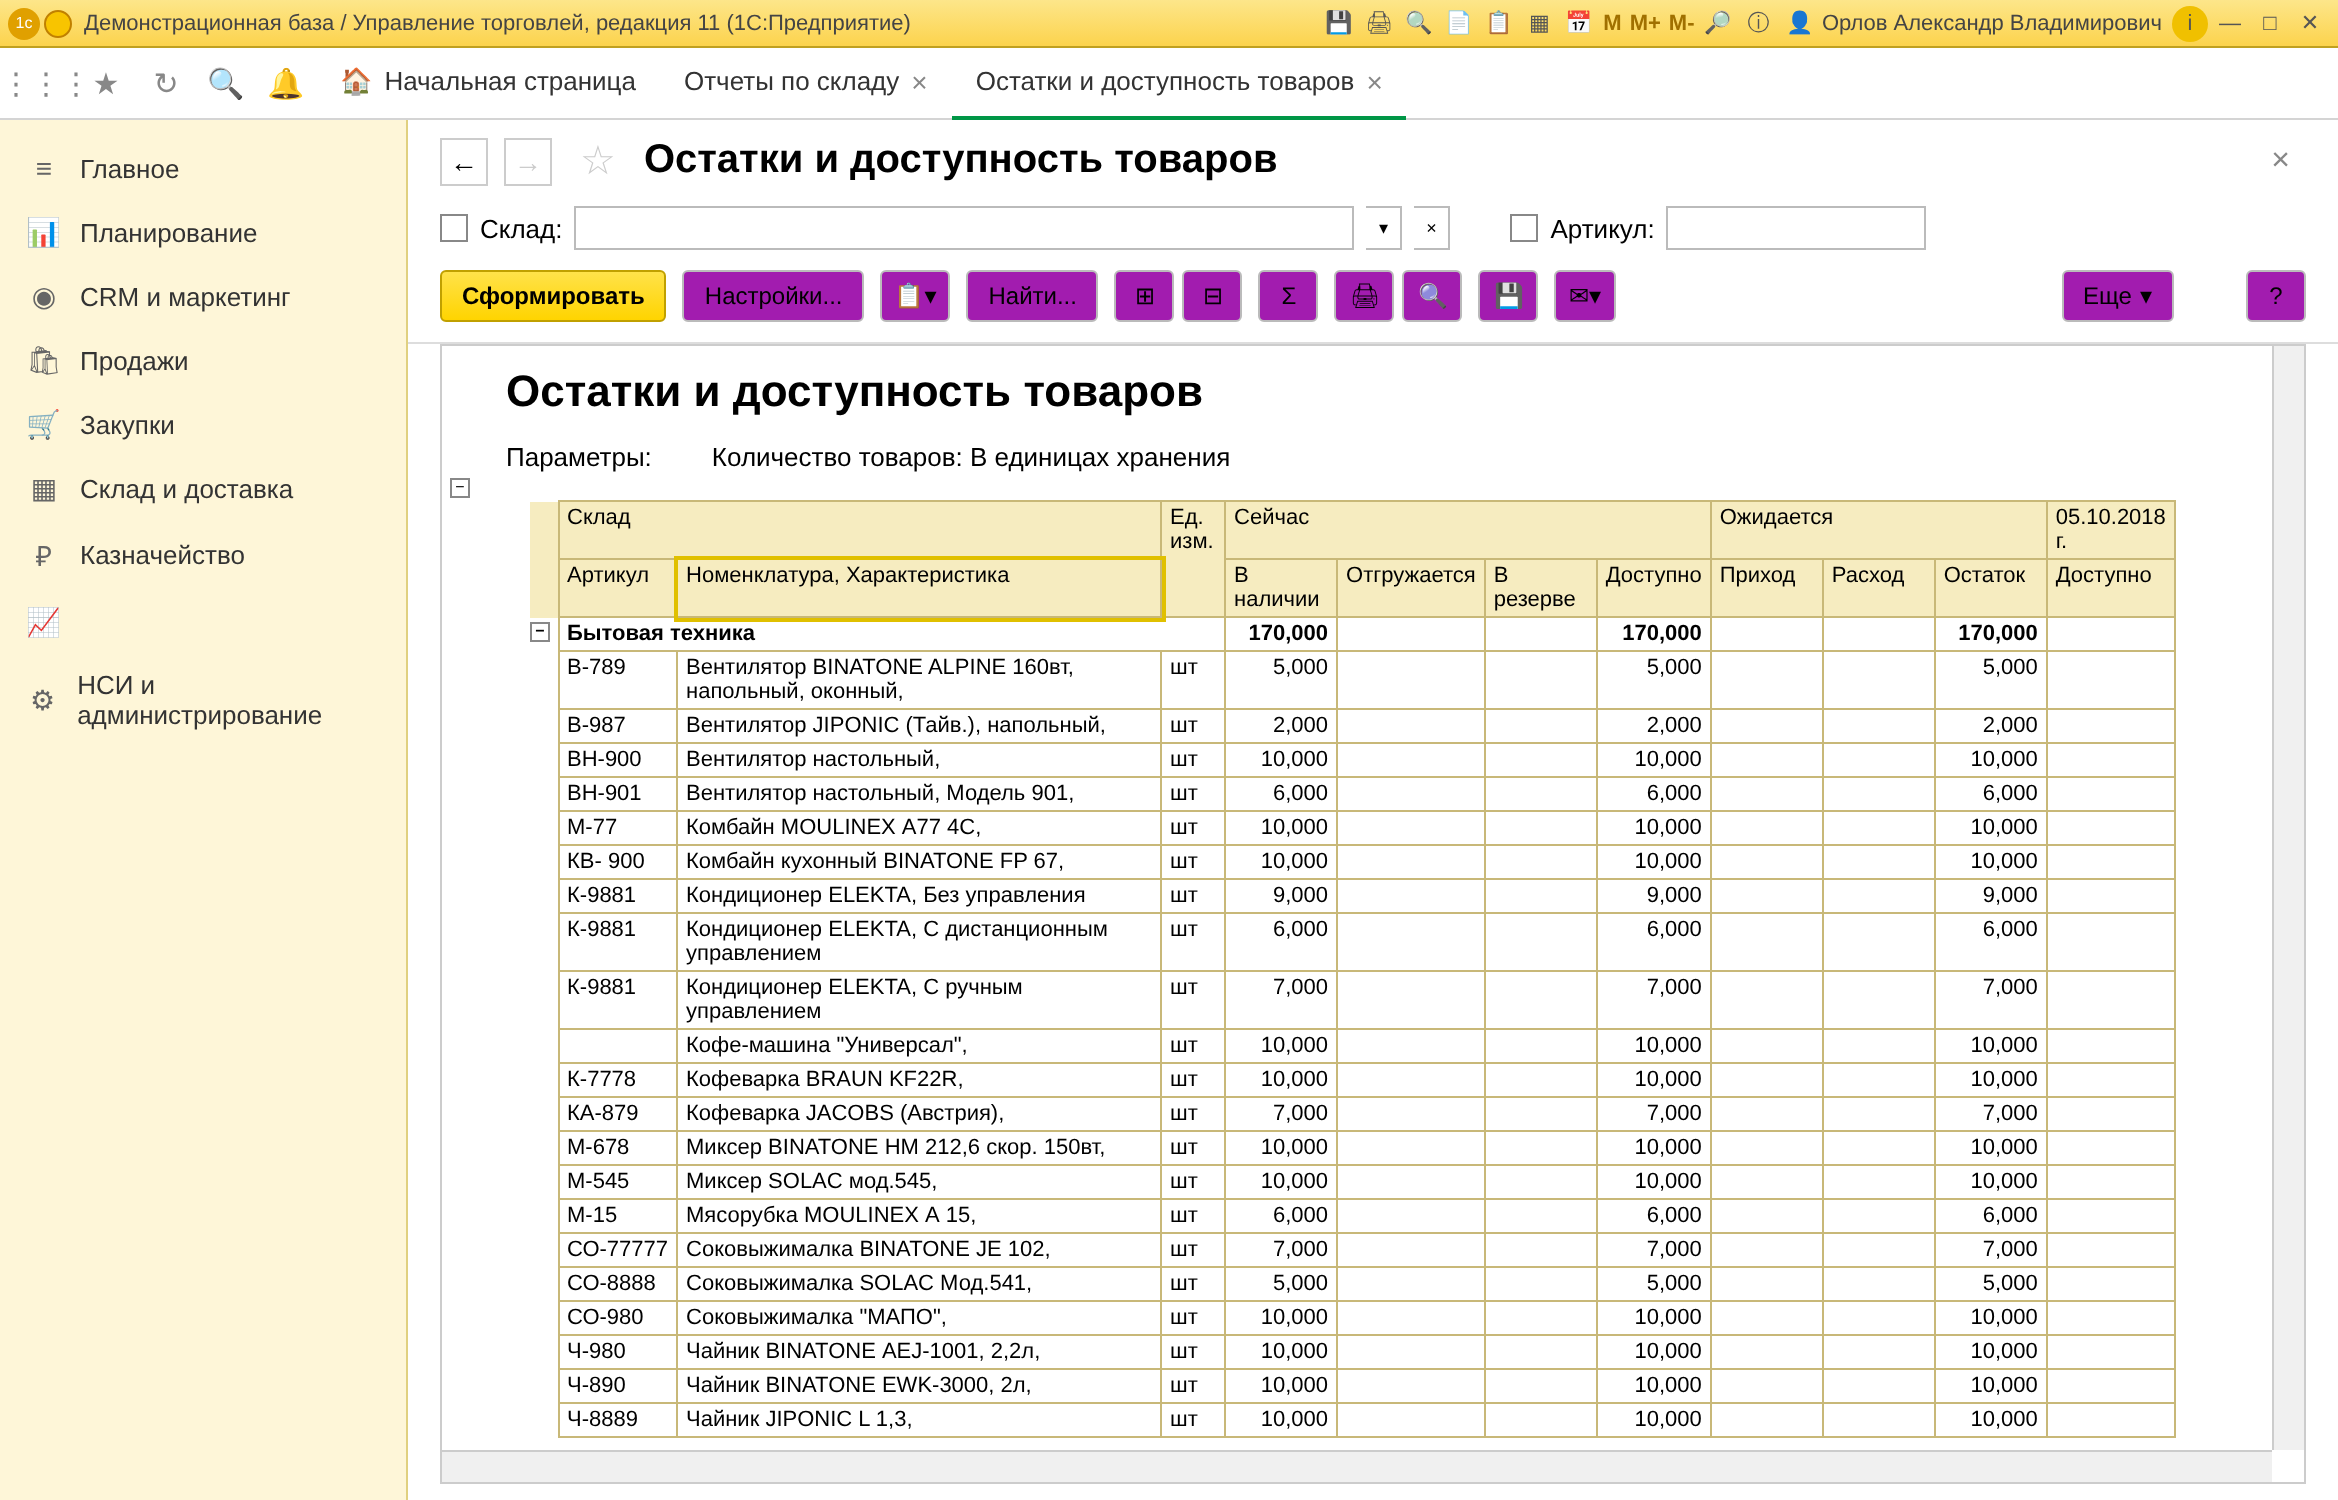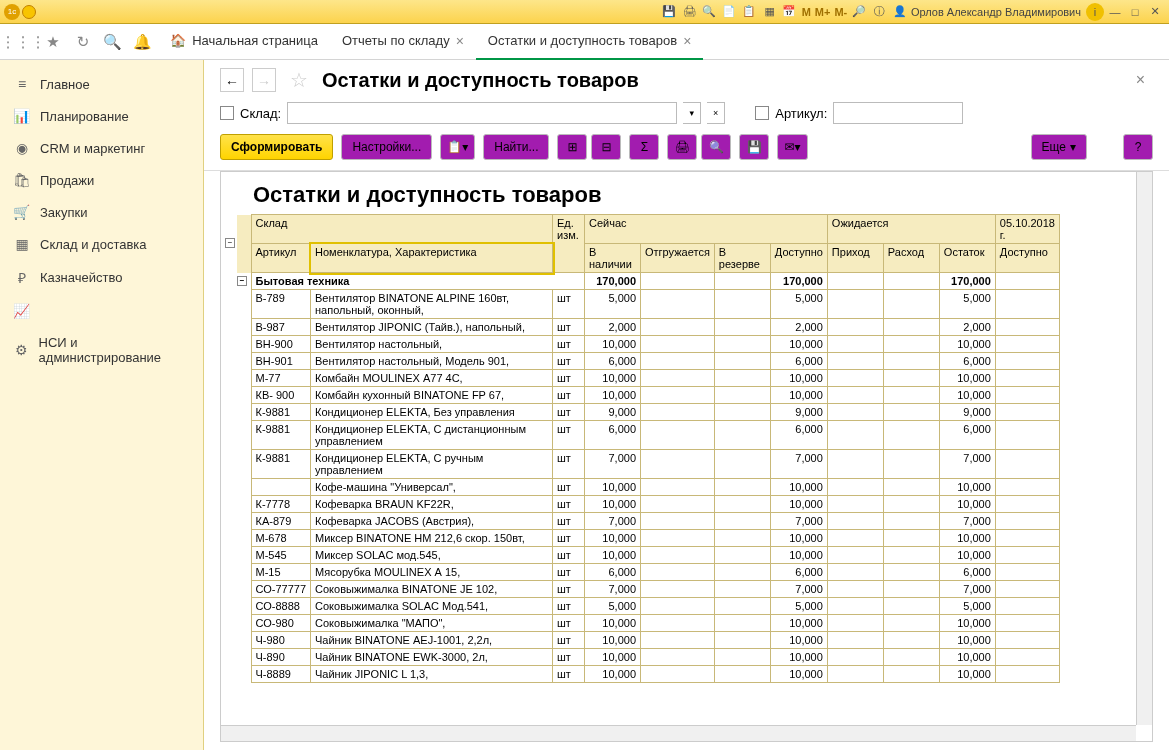--- a/index.html
+++ b/index.html
@@ -34,38 +34,39 @@
 .filterrow .inpbtn { width:18px; height:22px; border:1px solid #bbb; border-left:none; display:inline-flex;align-items:center;justify-content:center; font-size:9px; cursor:pointer;}
 .toolbar { padding: 4px 16px 10px; display:flex; align-items:center; gap:8px; border-bottom: 1px solid #ddd;}
 .btn { height:26px; border:1px solid #bbb; background:#a21caf; padding: 0 10px; font-size:12px; display:inline-flex;align-items:center;gap:4px; cursor:pointer; border-radius:3px;}
 .btn.primary { background: linear-gradient(#ffe24a, #ffd400); border:1px solid #c0a000; font-weight:bold;}
 .btn.icon { padding: 0 6px; min-width:30px; justify-content:center;}
 .toolbar .group { display:flex; gap:4px;}
 .toolbar .gright { margin-left:auto;gap:36px;}
 .reportarea { flex:1; overflow:auto; border:1px solid #ccc; margin: 0 16px 8px; position:relative;}
 .reporttitle { font-size: 22px; font-weight:bold; padding: 10px 32px 0;}
 .reportparams { font-size: 13px; padding: 12px 32px 8px; display:flex; gap:30px;}
-table.rtable { border-collapse: collapse; margin: 6px 16px 8px; font-size: 11px;}
+table.rtable { border-collapse: collapse; margin: 6px 44px 8px; font-size: 11px;}
 table.rtable th, table.rtable td { border: 1px solid #c8b878; padding: 2px 4px; text-align: left; vertical-align: top;}
 table.rtable th { background: #f6ecc0; font-weight: normal;}
 table.rtable td.num { text-align: right;}
 table.rtable tr.grouprow td { font-weight:bold;}
 table.rtable th.highlight { outline: 2px solid #e0c000;}
 .treecol { width:14px; background:#fff; border:none!important; padding:0!important; vertical-align:top; text-align:center;}
 .treebtn { width:10px; height:10px; border:1px solid #888; display:inline-block; font-size:8px; line-height:8px; text-align:center; cursor:pointer; margin-top:2px;}
 .sbv { position:absolute; right:0; top:0; bottom:16px; width:16px; background:#f0f0f0; border-left:1px solid #ccc;}
 .sbh { position:absolute; left:0; right:16px; bottom:0; height:16px; background:#f0f0f0; border-top:1px solid #ccc;}
 .c-art{width:58px;} .c-nom{width:242px;} .c-ed{width:32px;} .c-num{width:56px;}
 </style>
 </head>
 <body>
 
 <div class="titlebar">
   <span class="logo1c">1c</span>
   <span class="dd"></span>
+  <span class="title">Демонстрационная база / Управление торговлей, редакция 11 (1С:Предприятие)</span>
   <span class="spacer"></span>
   <span class="tbtn">💾</span>
   <span class="tbtn">🖨</span>
   <span class="tbtn">🔍</span>
   <span class="tbtn">📄</span>
   <span class="tbtn">📋</span>
   <span class="tbtn">▦</span>
   <span class="tbtn">📅</span>
   <span class="tm">M</span>
   <span class="tm">M+</span>
@@ -178,20 +179,24 @@
       <button class="btn icon">💾</button>
       <button class="btn icon">✉▾</button>
       <div class="gright group">
         <button class="btn"><span>Еще</span> ▾</button>
         <button class="btn icon">?</button>
       </div>
     </div>
     <div class="reportarea">
       <div class="reporttitle">Остатки и доступность товаров</div>
       <div style="position:absolute;left:4px;top:62px;"><span class="treebtn">−</span></div>
+      <div class="reportparams">
+        <span>Параметры:</span>
+        <span>Количество товаров: В единицах хранения</span>
+      </div>
       <table class="rtable">
         <tbody>
             <tr>
           <th rowspan="2" class="treecol"></th>
           <th colspan="2">Склад</th>
           <th rowspan="2" class="c-ed">Ед. изм.</th>
           <th colspan="4">Сейчас</th>
           <th colspan="3">Ожидается</th>
           <th>05.10.2018 г.</th>
         </tr>

